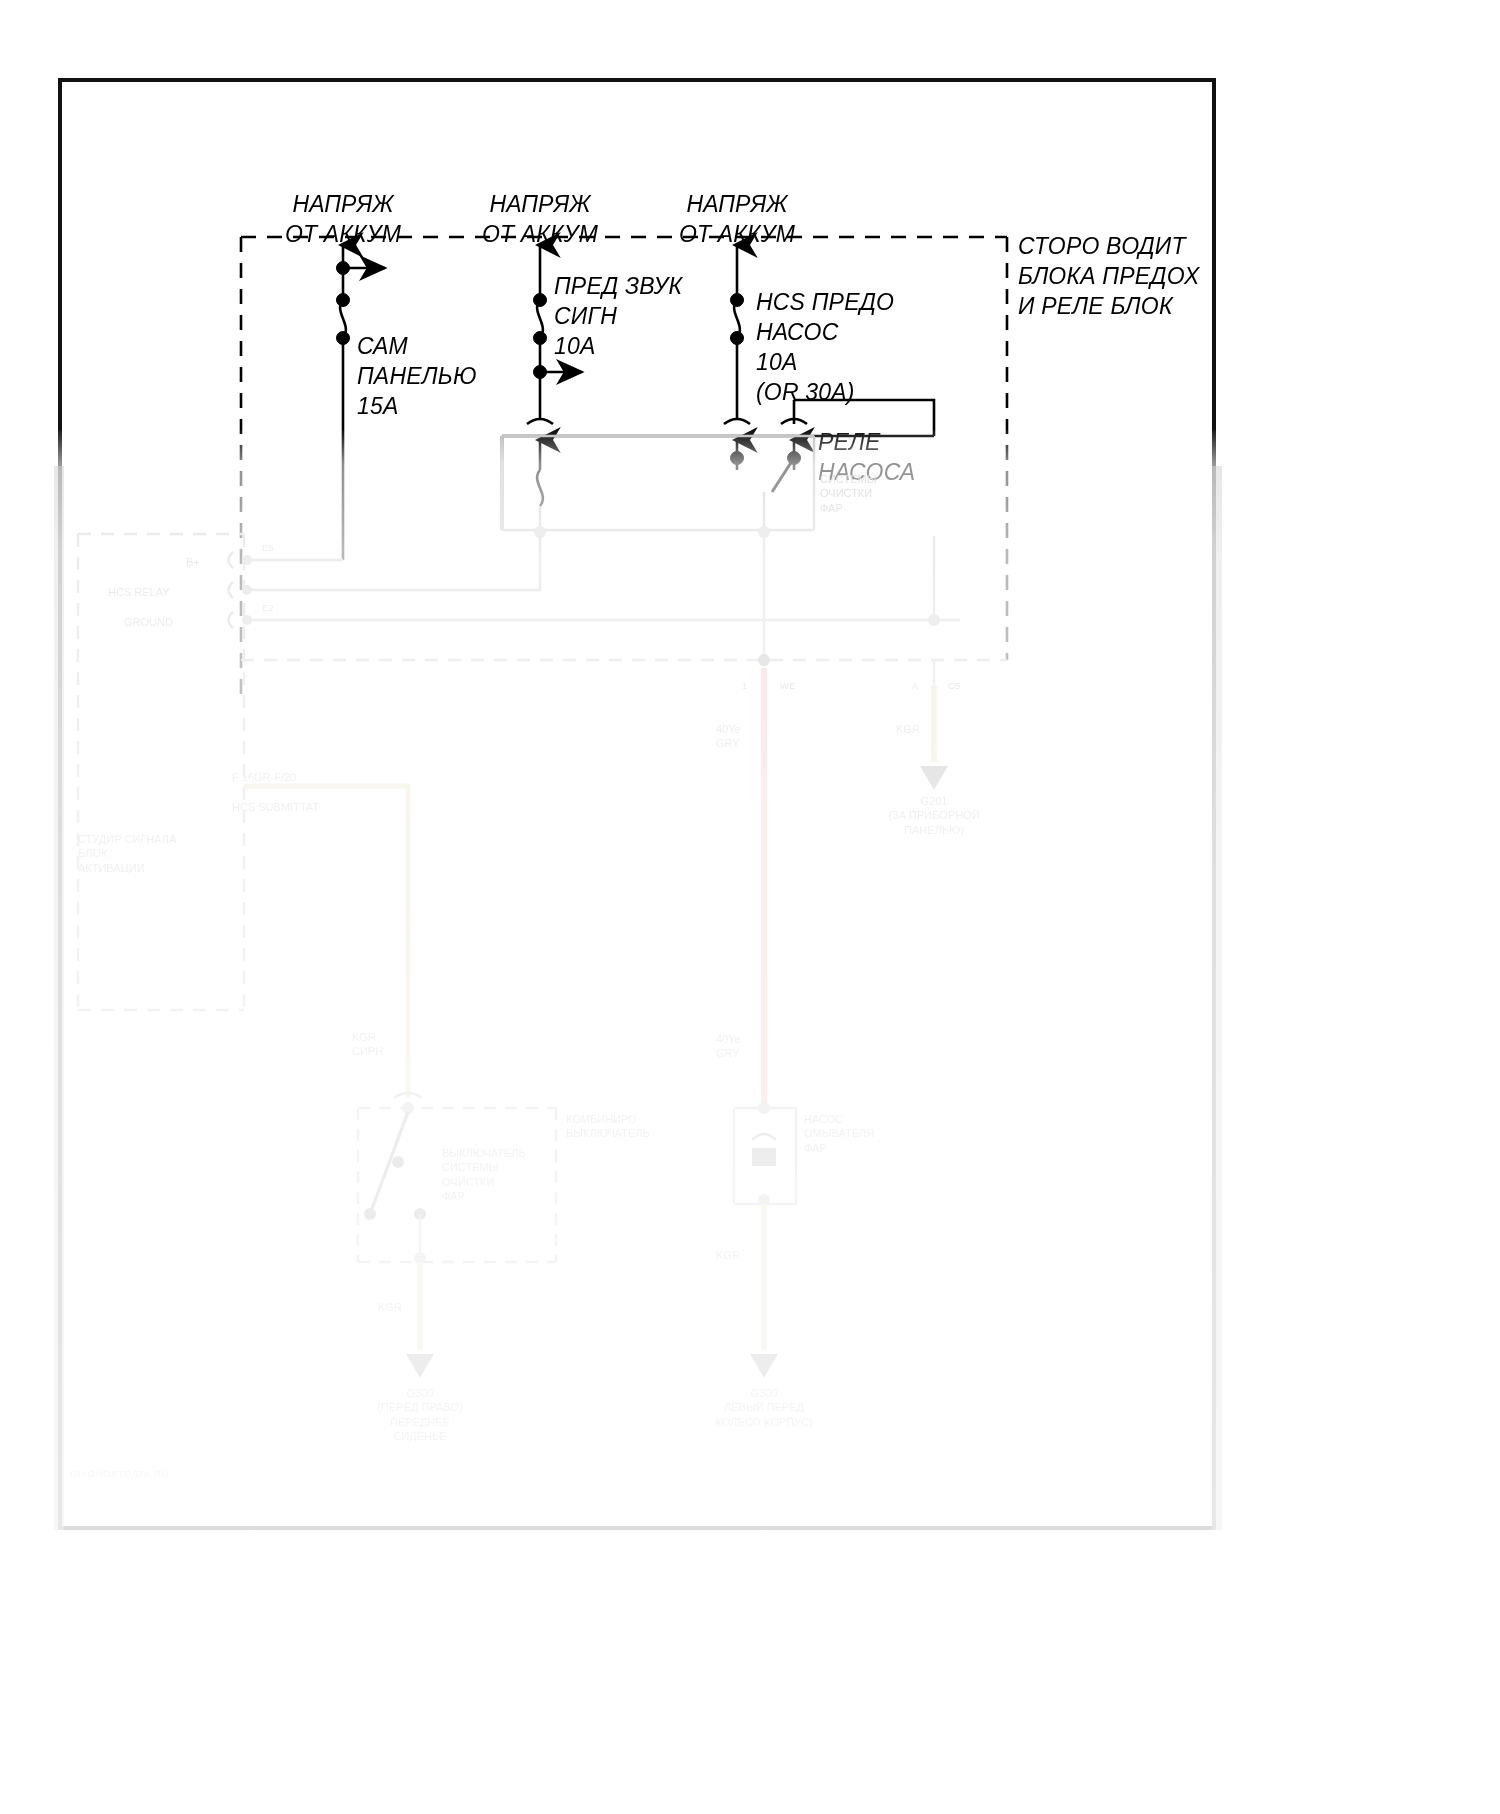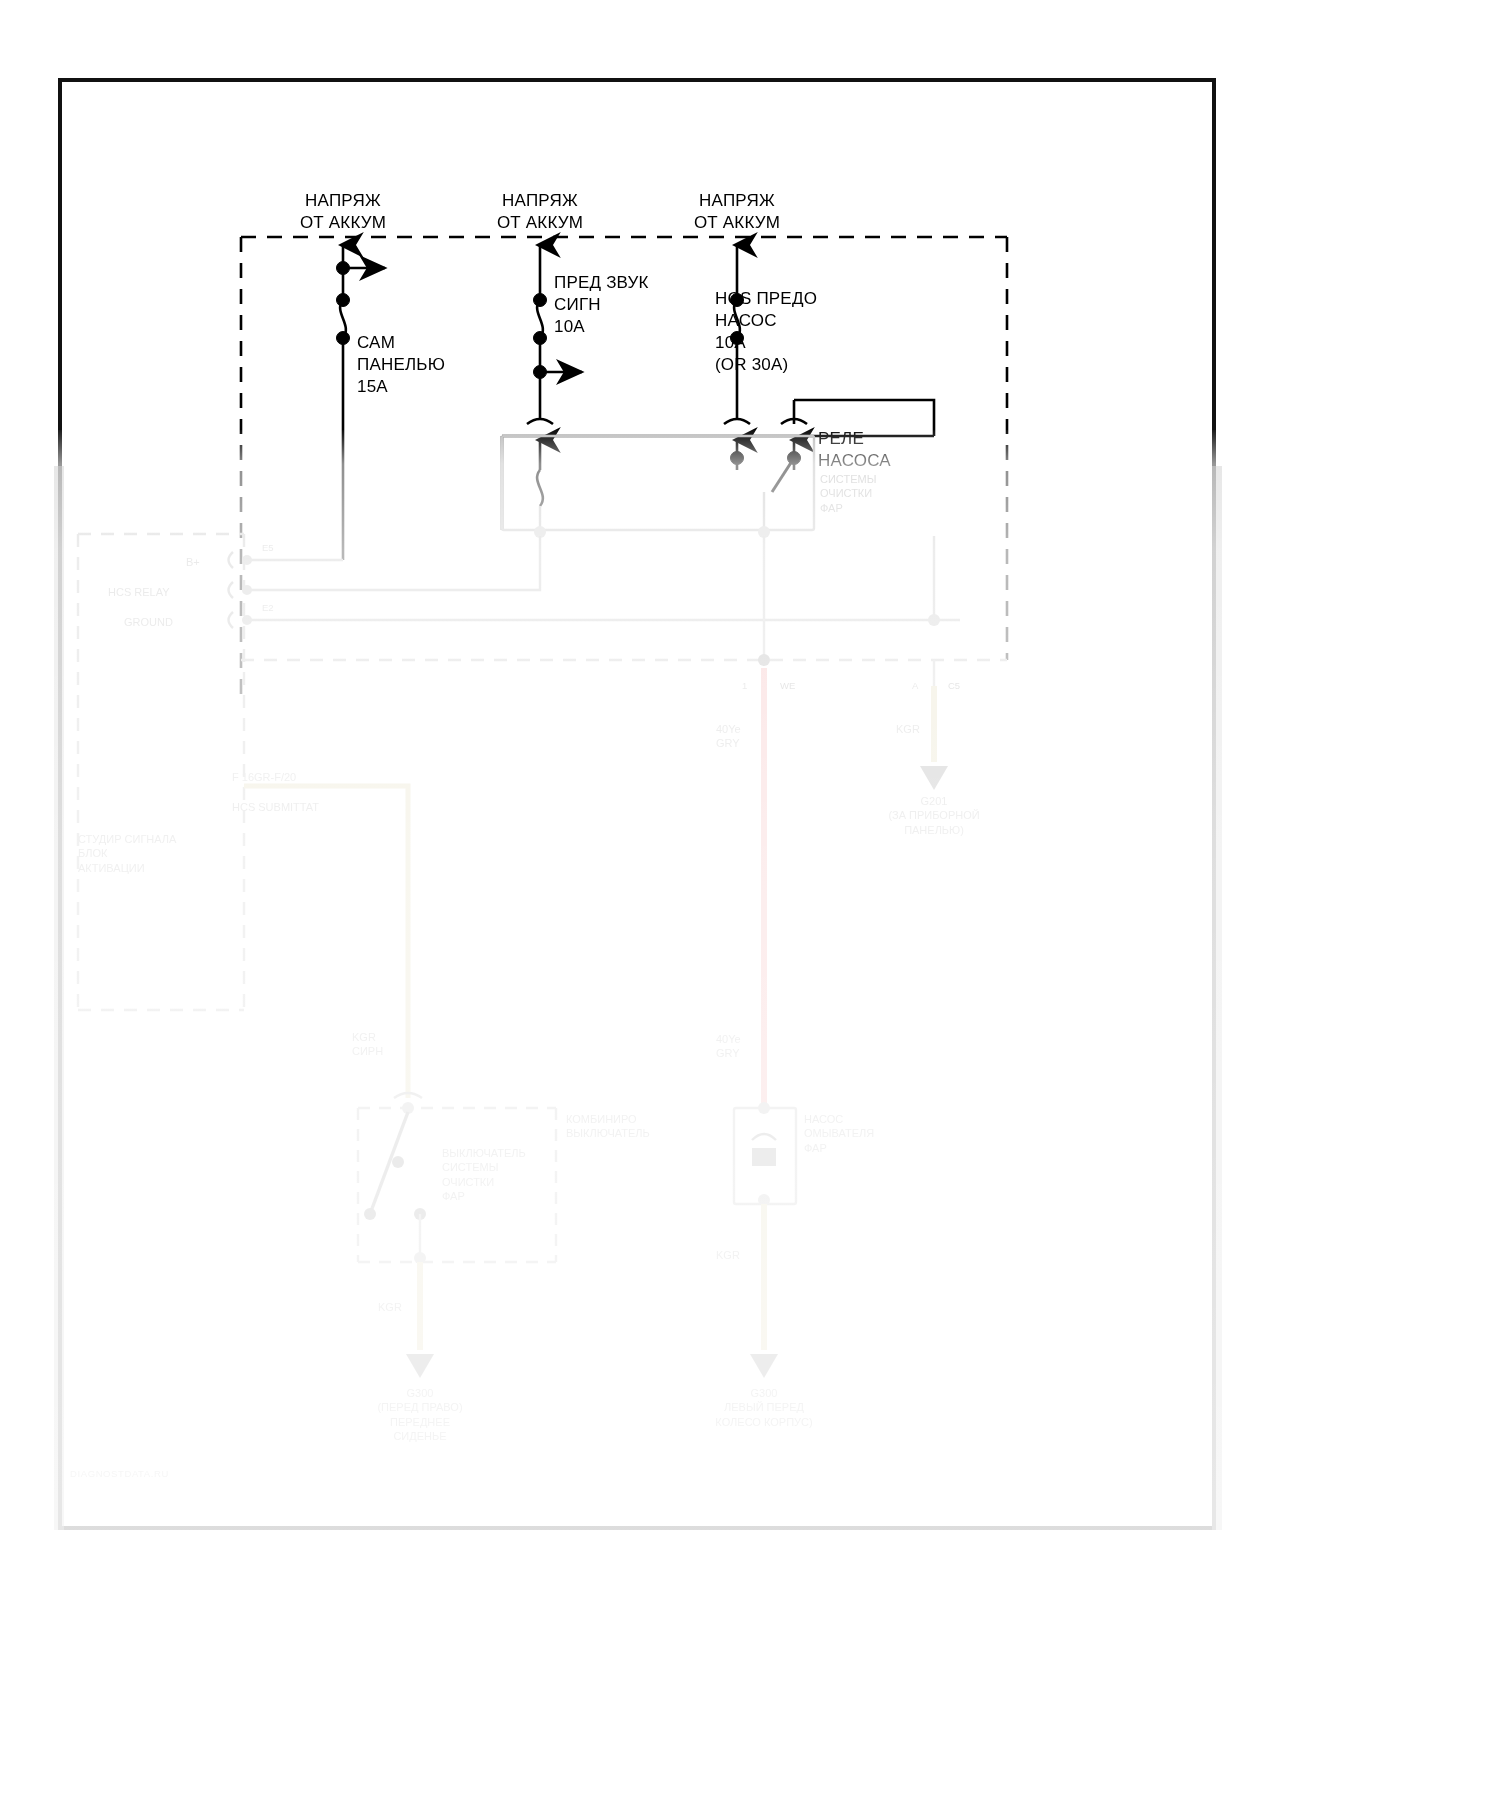--- a/index.html
+++ b/index.html
@@ -4,21 +4,21 @@
 <style>
   html,body{margin:0;padding:0;background:#ffffff;}
   body{width:1500px;height:1814px;position:relative;
        font-family:"Liberation Sans","DejaVu Sans",sans-serif;
        color:#000;overflow:hidden;}
   #stage{position:absolute;inset:0;}
   .frame{position:absolute;left:58px;top:78px;width:1158px;height:1452px;
          border:4px solid #111;box-sizing:border-box;background:#fff;}
   svg.lay{position:absolute;left:0;top:0;width:1500px;height:1814px;overflow:visible;}
   .lbl{position:absolute;white-space:pre;line-height:1.30;}
-  .big{font-size:17px;letter-spacing:.2px;}
+  .big{font-size:23px;letter-spacing:.2px;font-style:italic;}
   .sm{font-size:11px;}
   .xs{font-size:9.5px;}
   .ctr{text-align:center;transform:translateX(-50%);}
   .fadecover{position:absolute;left:0;top:430px;width:1500px;height:1384px;
              pointer-events:none;
              background:linear-gradient(to bottom,
                 rgba(255,255,255,0.05) 0px,
                 rgba(255,255,255,0.56) 34px,
                 rgba(255,255,255,0.72) 120px,
                 rgba(255,255,255,0.80) 420px,
@@ -186,24 +186,25 @@
       <path d="M750 1354 L778 1354 L764 1378 Z" fill="#8f8f8f" stroke="none"></path>
     </g>
   </svg>
 
   <div class="lbl big ctr" style="left:343px;top:190px;"><span>НАПРЯЖ</span><br><span>ОТ АККУМ</span></div>
   <div class="lbl big ctr" style="left:540px;top:190px;"><span>НАПРЯЖ</span><br><span>ОТ АККУМ</span></div>
   <div class="lbl big ctr" style="left:737px;top:190px;"><span>НАПРЯЖ</span><br><span>ОТ АККУМ</span></div>
 
   <div class="lbl big" style="left:357px;top:288px;margin-top:44px;"><span>САМ</span><br><span>ПАНЕЛЬЮ</span><br><span>15A</span></div>
   <div class="lbl big" style="left:554px;top:272px;"><span>ПРЕД ЗВУК</span><br><span>СИГН</span><br><span>10A</span></div>
-  <div class="lbl big" style="left:715px;top:288px;"><span>HCS ПРЕДО</span><br><span>НАСОС</span><br><span>10A</span><br><span>(OR 30A)</span></div>
+  <div class="lbl big" style="left:756px;top:288px;"><span>HCS ПРЕДО</span><br><span>НАСОС</span><br><span>10A</span><br><span>(OR 30A)</span></div>
 
   <div class="lbl big" style="left:818px;top:428px;"><span>РЕЛЕ</span><br><span>НАСОСА</span></div>
 
+  <div class="lbl big" style="left:1018px;top:232px;"><span>СТОРО ВОДИТ</span><br><span>БЛОКА ПРЕДОХ</span><br><span>И РЕЛЕ БЛОК</span></div>
 
   <div class="lbl sm" style="left:820px;top:472px;color:#b5b5b5;"><span>СИСТЕМЫ</span><br><span>ОЧИСТКИ</span><br><span>ФАР</span></div>
 
   <div class="lbl xs" style="left:262px;top:542px;color:#bdbdbd;"><span>E5</span></div>
   <div class="lbl sm" style="left:186px;top:555px;color:#b5b5b5;"><span>B+</span></div>
   <div class="lbl sm" style="left:108px;top:585px;color:#b5b5b5;"><span>HCS RELAY</span></div>
   <div class="lbl xs" style="left:262px;top:602px;color:#bdbdbd;"><span>E2</span></div>
   <div class="lbl sm" style="left:124px;top:615px;color:#b5b5b5;"><span>GROUND</span></div>
 
   <div class="lbl sm" style="left:232px;top:770px;color:#bdbdbd;"><span>F 16GR-F/20</span></div>

